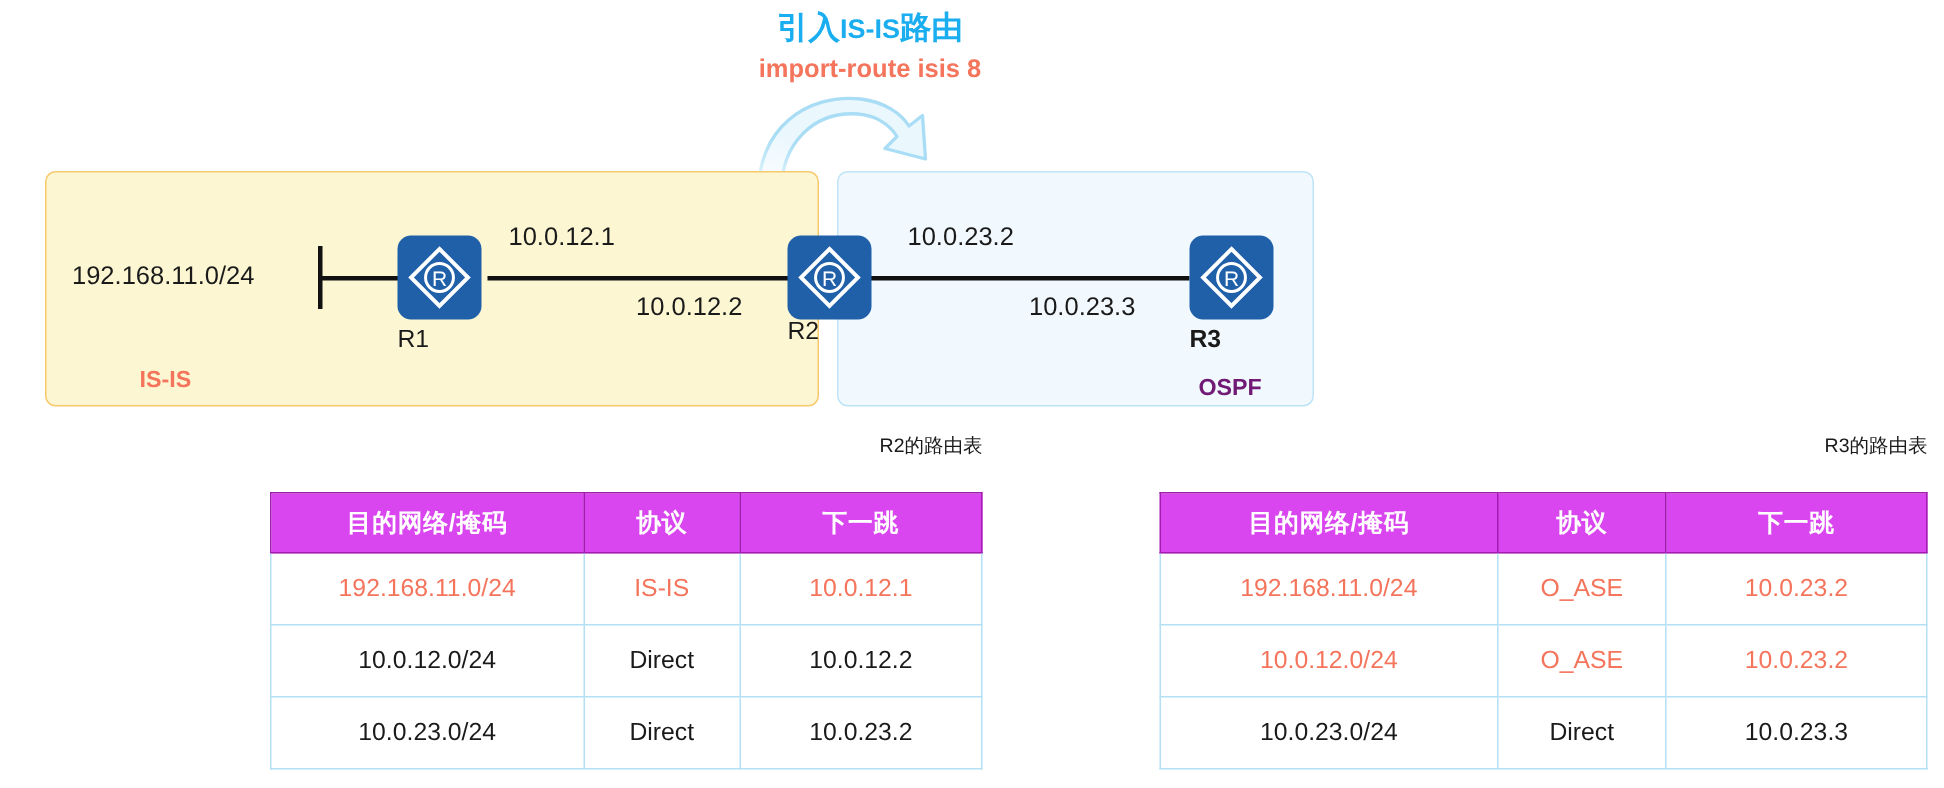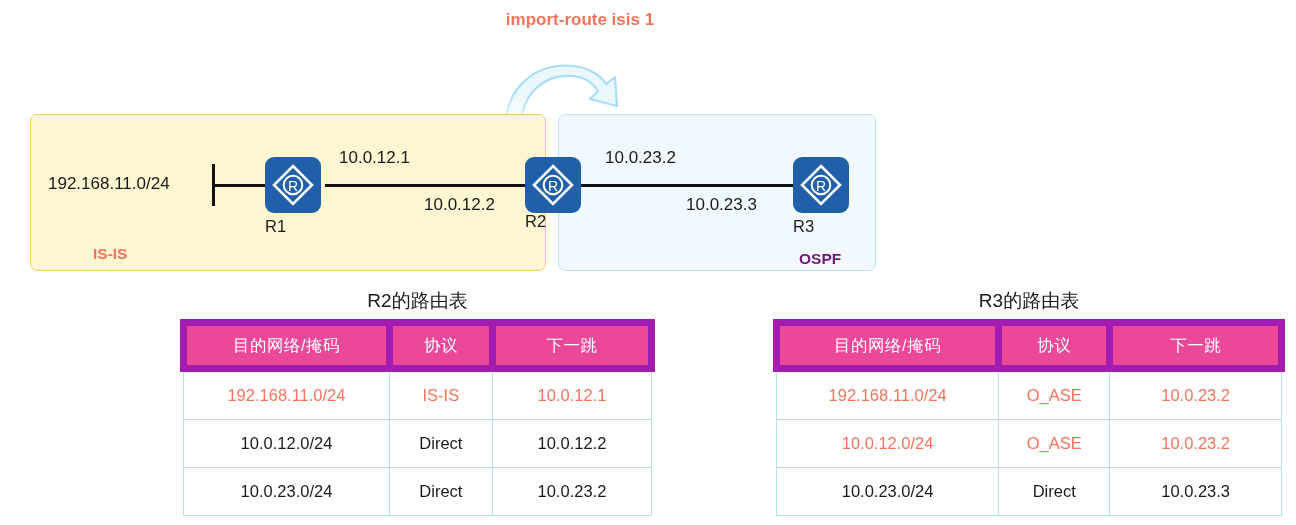--- a/index.html
+++ b/index.html
@@ -125,79 +125,80 @@
   .router svg { display: block; }
   .router-name {
     position: absolute;
     font-size: 16.5px;
     font-weight: normal;
     color: #1a1a1a;
     white-space: nowrap;
   }
   #router-name-r1 { left: 265px; top: 217px; width: 56px; }
   #router-name-r2 { left: 525px; top: 212px; width: 56px; }
-  #router-name-r3 { left: 793px; top: 217px; width: 56px; }
+  #router-name-r3 { left: 793px; top: 217px; width: 56px; font-weight: bold; }
 
   
   .net-label {
     position: absolute;
     font-size: 17px;
     color: #1a1a1a;
     white-space: nowrap;
   }
   #label-lan { left: 48px; top: 174px; }
   #label-ip-12-1 { left: 339px; top: 148px; }
   #label-ip-12-2 { left: 424px; top: 195px; }
   #label-ip-23-2 { left: 605px; top: 148px; }
   #label-ip-23-3 { left: 686px; top: 195px; }
 
   
   .table-block { position: absolute; }
   #table-block-r2 { left: 180px; top: 288px; width: 475px; }
   #table-block-r3 { left: 773px; top: 288px; width: 512px; }
 
   .table-caption {
-    font-size: 19px;
-    color: #1a1a1a;
-    text-align: center;
-    margin-bottom: 5px;
+    font-size: 13px;
+    color: #1a1a1a;
+    text-align: right;
+    margin-bottom: 22px;
     white-space: nowrap;
   }
   table.route-table {
     border-collapse: collapse;
     width: 100%;
     table-layout: fixed;
   }
   table.route-table th {
-    background: #ec4899;
+    background: #d946ef;
     color: #ffffff;
     font-size: 16.5px;
-    font-weight: normal;
+    font-weight: bold;
     height: 37px;
-    border: 7px solid #a21caf;
+    border: 1px solid #a21caf;
     letter-spacing: 0.5px;
   }
   table.route-table td {
     height: 45px;
     font-size: 16.5px;
     text-align: center;
     border: 1px solid #b3e0f5;
     color: #1a1a1a;
     background: #ffffff;
   }
   table.route-table td.highlight { color: #f4745c; }
   table.route-table col.c1 { width: 44%; }
   table.route-table col.c2 { width: 22%; }
   table.route-table col.c3 { width: 34%; }
 </style>
 </head>
 <body>
 
 <div id="annotation-block">
-  <div id="annotation-command">import-route isis 1</div>
+  <div id="annotation-title"><span>引入</span><span class="lat">IS-IS</span><span>路由</span></div>
+  <div id="annotation-command">import-route isis 8</div>
 </div>
 
 <svg id="import-arrow" viewBox="0 0 140 72">
   <defs>
     <linearGradient id="arrowFade" x1="0" y1="1" x2="0.35" y2="0">
       <stop offset="0" stop-color="#a8ddf5" stop-opacity="0"></stop>
       <stop offset="0.55" stop-color="#a8ddf5" stop-opacity="1"></stop>
       <stop offset="1" stop-color="#a8ddf5" stop-opacity="1"></stop>
     </linearGradient>
     <linearGradient id="arrowFillFade" x1="0" y1="1" x2="0.35" y2="0">

